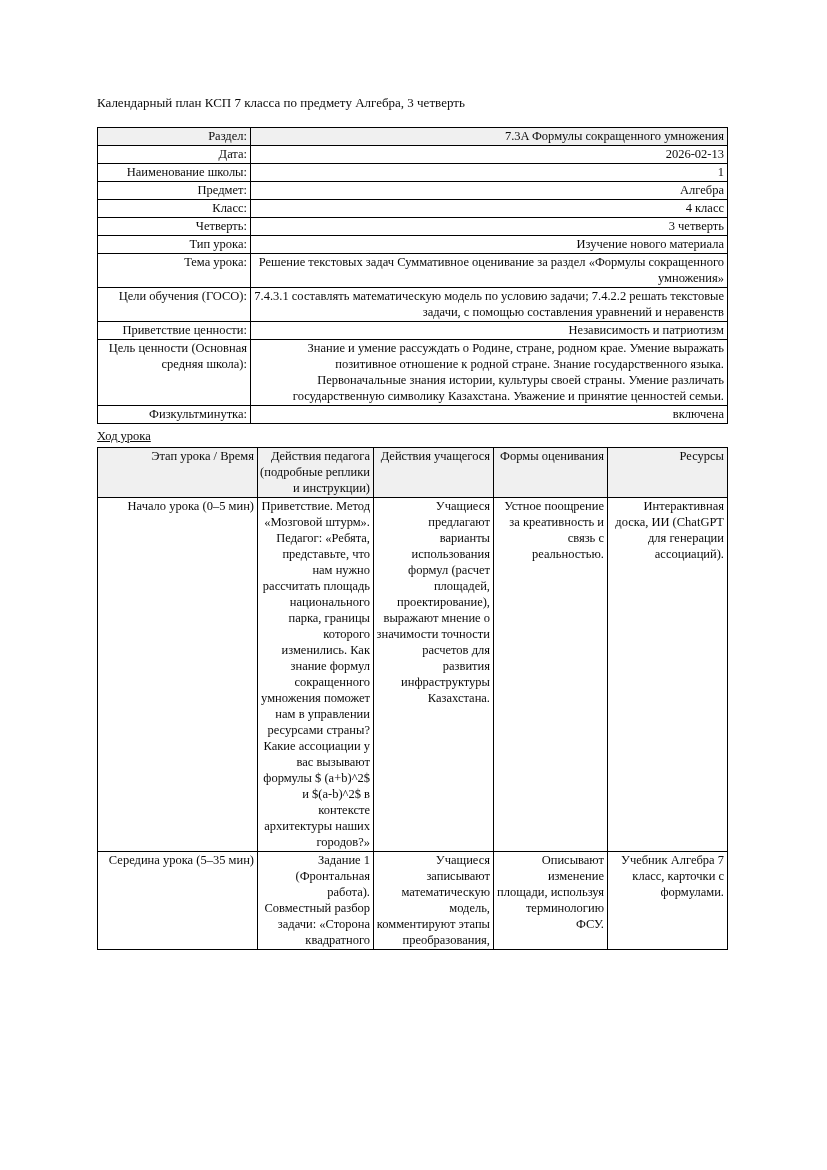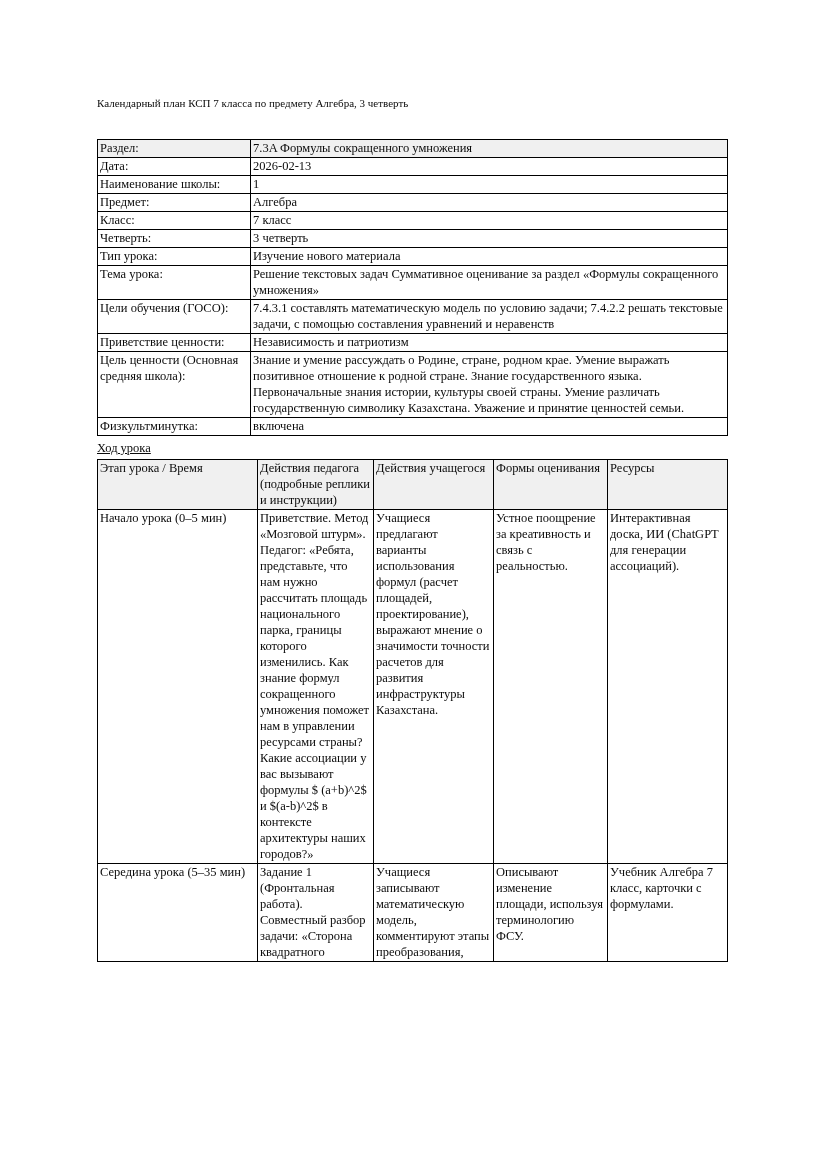--- a/index.html
+++ b/index.html
@@ -15,37 +15,37 @@
     font-family: "Liberation Serif", serif;
     color: #0b0b0b;
   }
   .page {
     position: absolute;
     left: 97px;
     top: 95px;
     width: 630px;
   }
   .title {
-    margin: 0 0 28px 0;
-    font-size: 11px;
+    margin: 0 0 16px 0;
+    font-size: 13px;
     line-height: 16px;
   }
   table {
     border-collapse: collapse;
     table-layout: fixed;
     width: 630px;
   }
   td, th {
     border: 1px solid #000000;
     padding: 0 3px 1px 2px;
     vertical-align: top;
     font-size: 12.5px;
     line-height: 16px;
     font-weight: normal;
-    text-align: left;
+    text-align: right;
     overflow-wrap: break-word;
   }
   tr.shaded td, thead th {
     background: #f0f0f0;
   }
   .section-label {
     margin: 4px 0 3px 0;
     font-size: 12.5px;
     line-height: 16px;
     text-decoration: underline;
@@ -82,21 +82,21 @@
       <tr>
         <td>Наименование школы:</td>
         <td>1</td>
       </tr>
       <tr>
         <td>Предмет:</td>
         <td>Алгебра</td>
       </tr>
       <tr>
         <td>Класс:</td>
-        <td>7 класс</td>
+        <td>4 класс</td>
       </tr>
       <tr>
         <td>Четверть:</td>
         <td>3 четверть</td>
       </tr>
       <tr>
         <td>Тип урока:</td>
         <td>Изучение нового материала</td>
       </tr>
       <tr>

